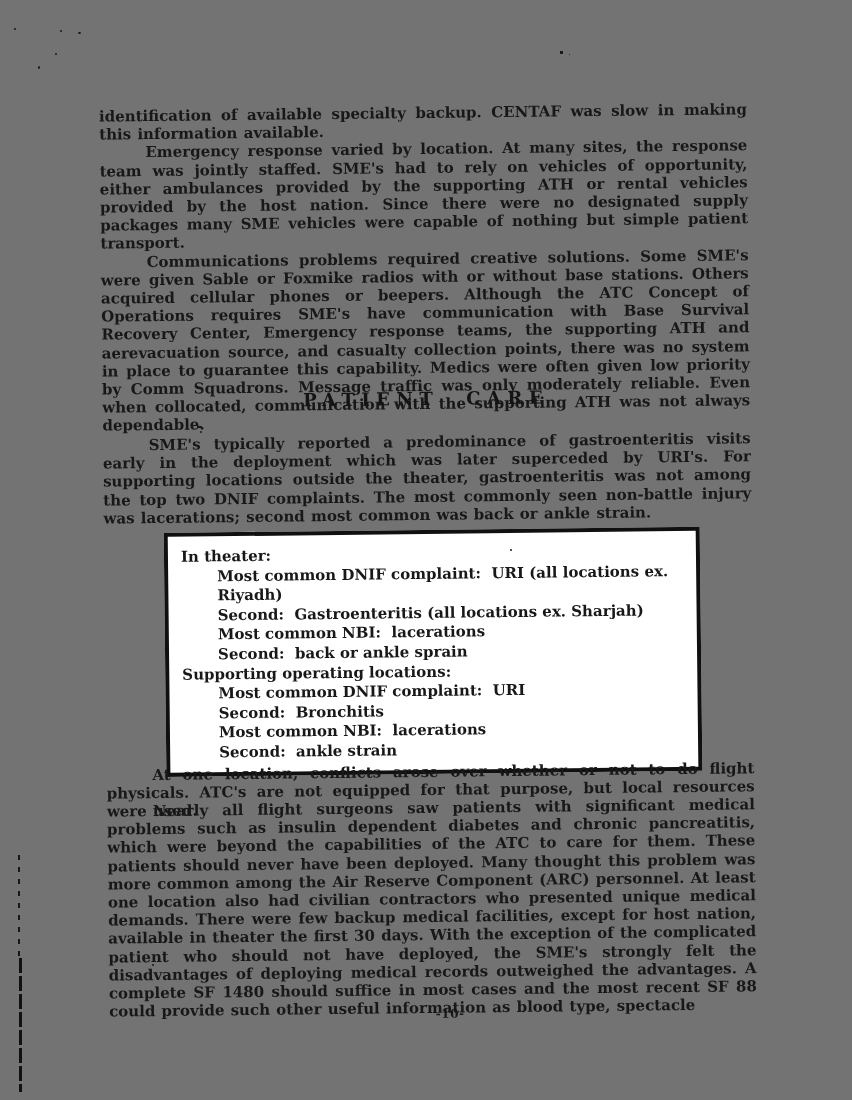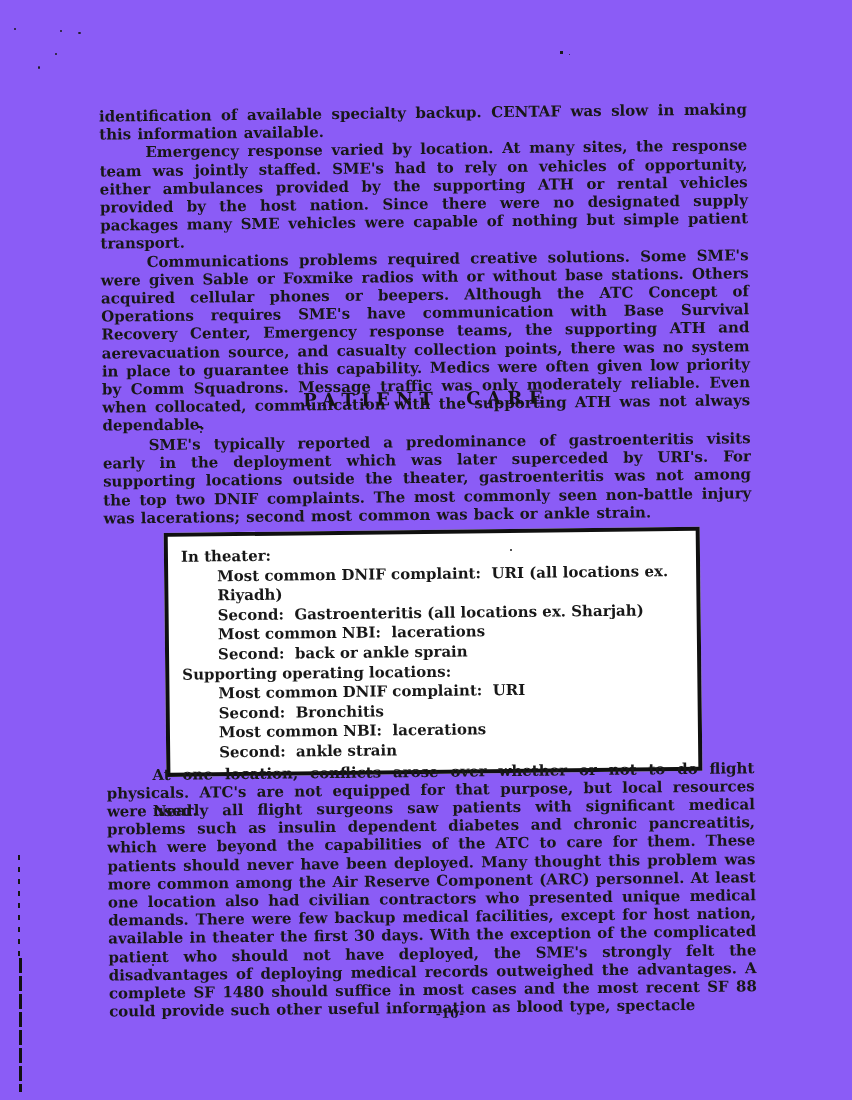--- a/index.html
+++ b/index.html
@@ -3,21 +3,21 @@
 <meta charset="utf-8">
 <style>
   html, body { margin: 0; padding: 0; }
   body {
     width: 852px; height: 1100px;
     background: #ffffff;
     overflow: hidden;
     position: relative;
     font-family: "DejaVu Serif", "Liberation Serif", serif;
   }
-  .page { position: absolute; inset: 0; background: #8b5cf6; }
+  .page { position: absolute; inset: 0; background: #737373; }
   .rot {
     position: absolute; inset: 0;
     transform: rotate(-0.65deg);
     transform-origin: 420px 560px;
   }
   .content {
     position: absolute; left: 104px; top: 0; width: 648px;
     color: #181818;
     font-weight: 700;
     font-size: 15px;

